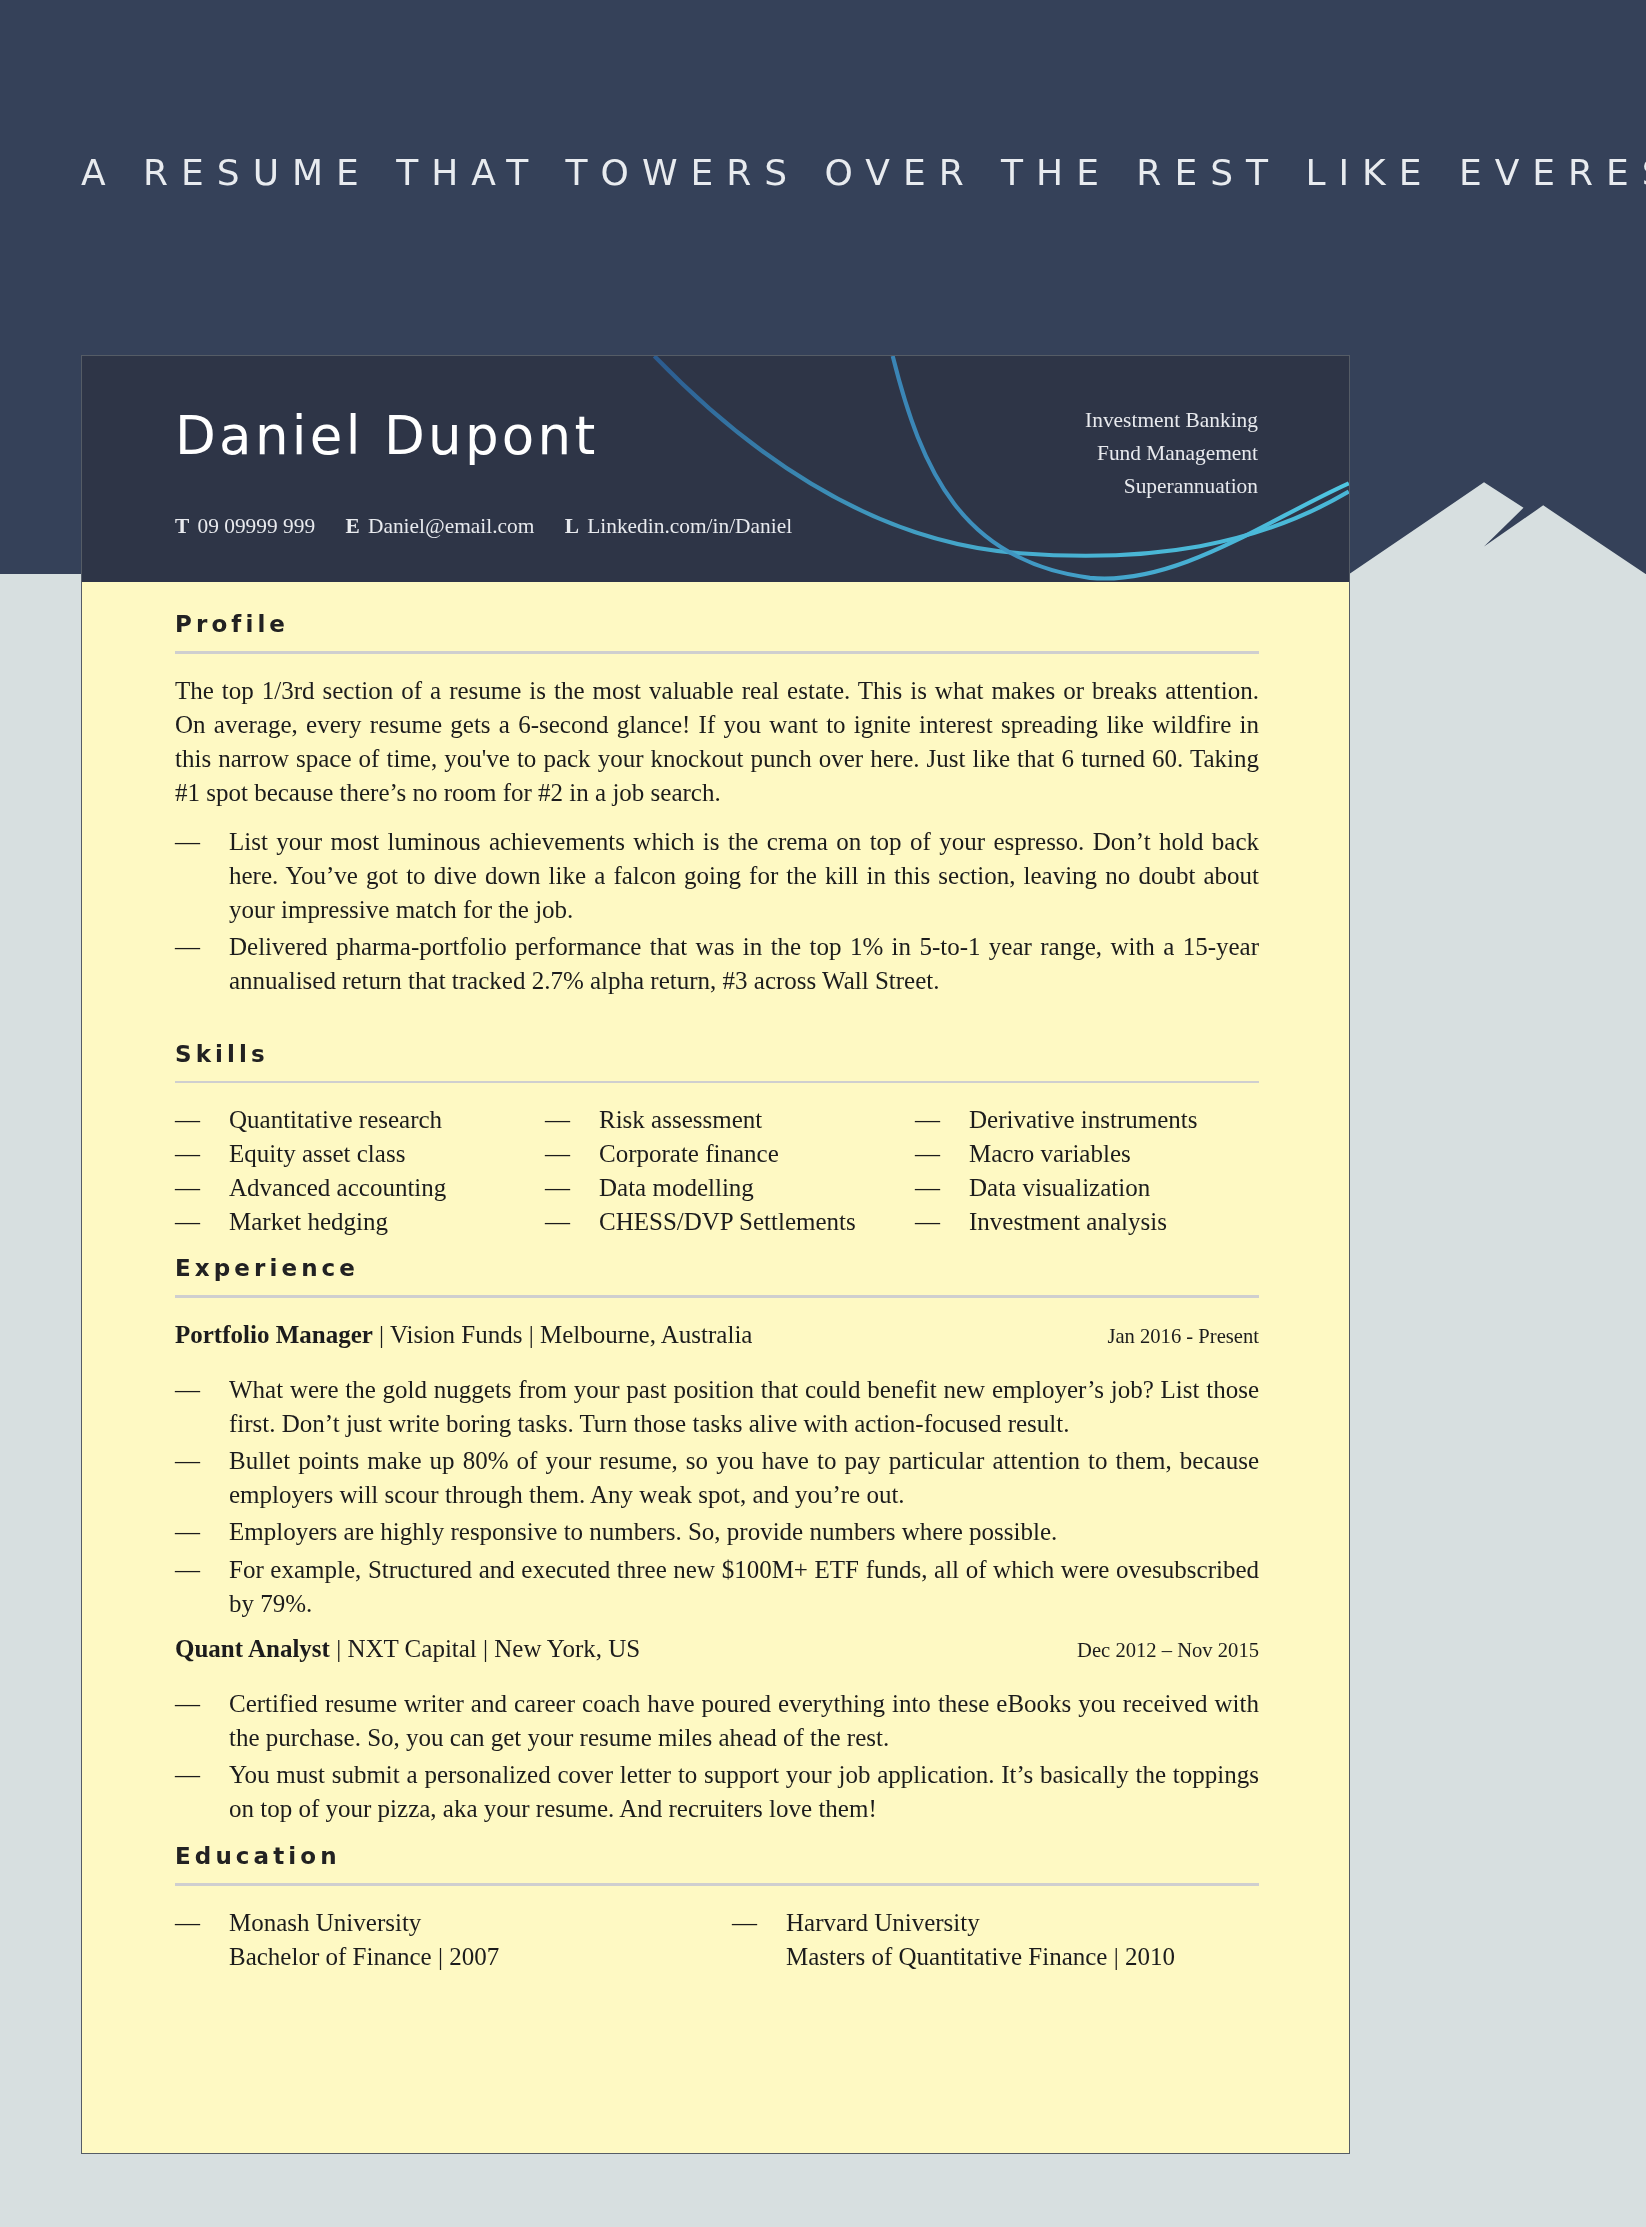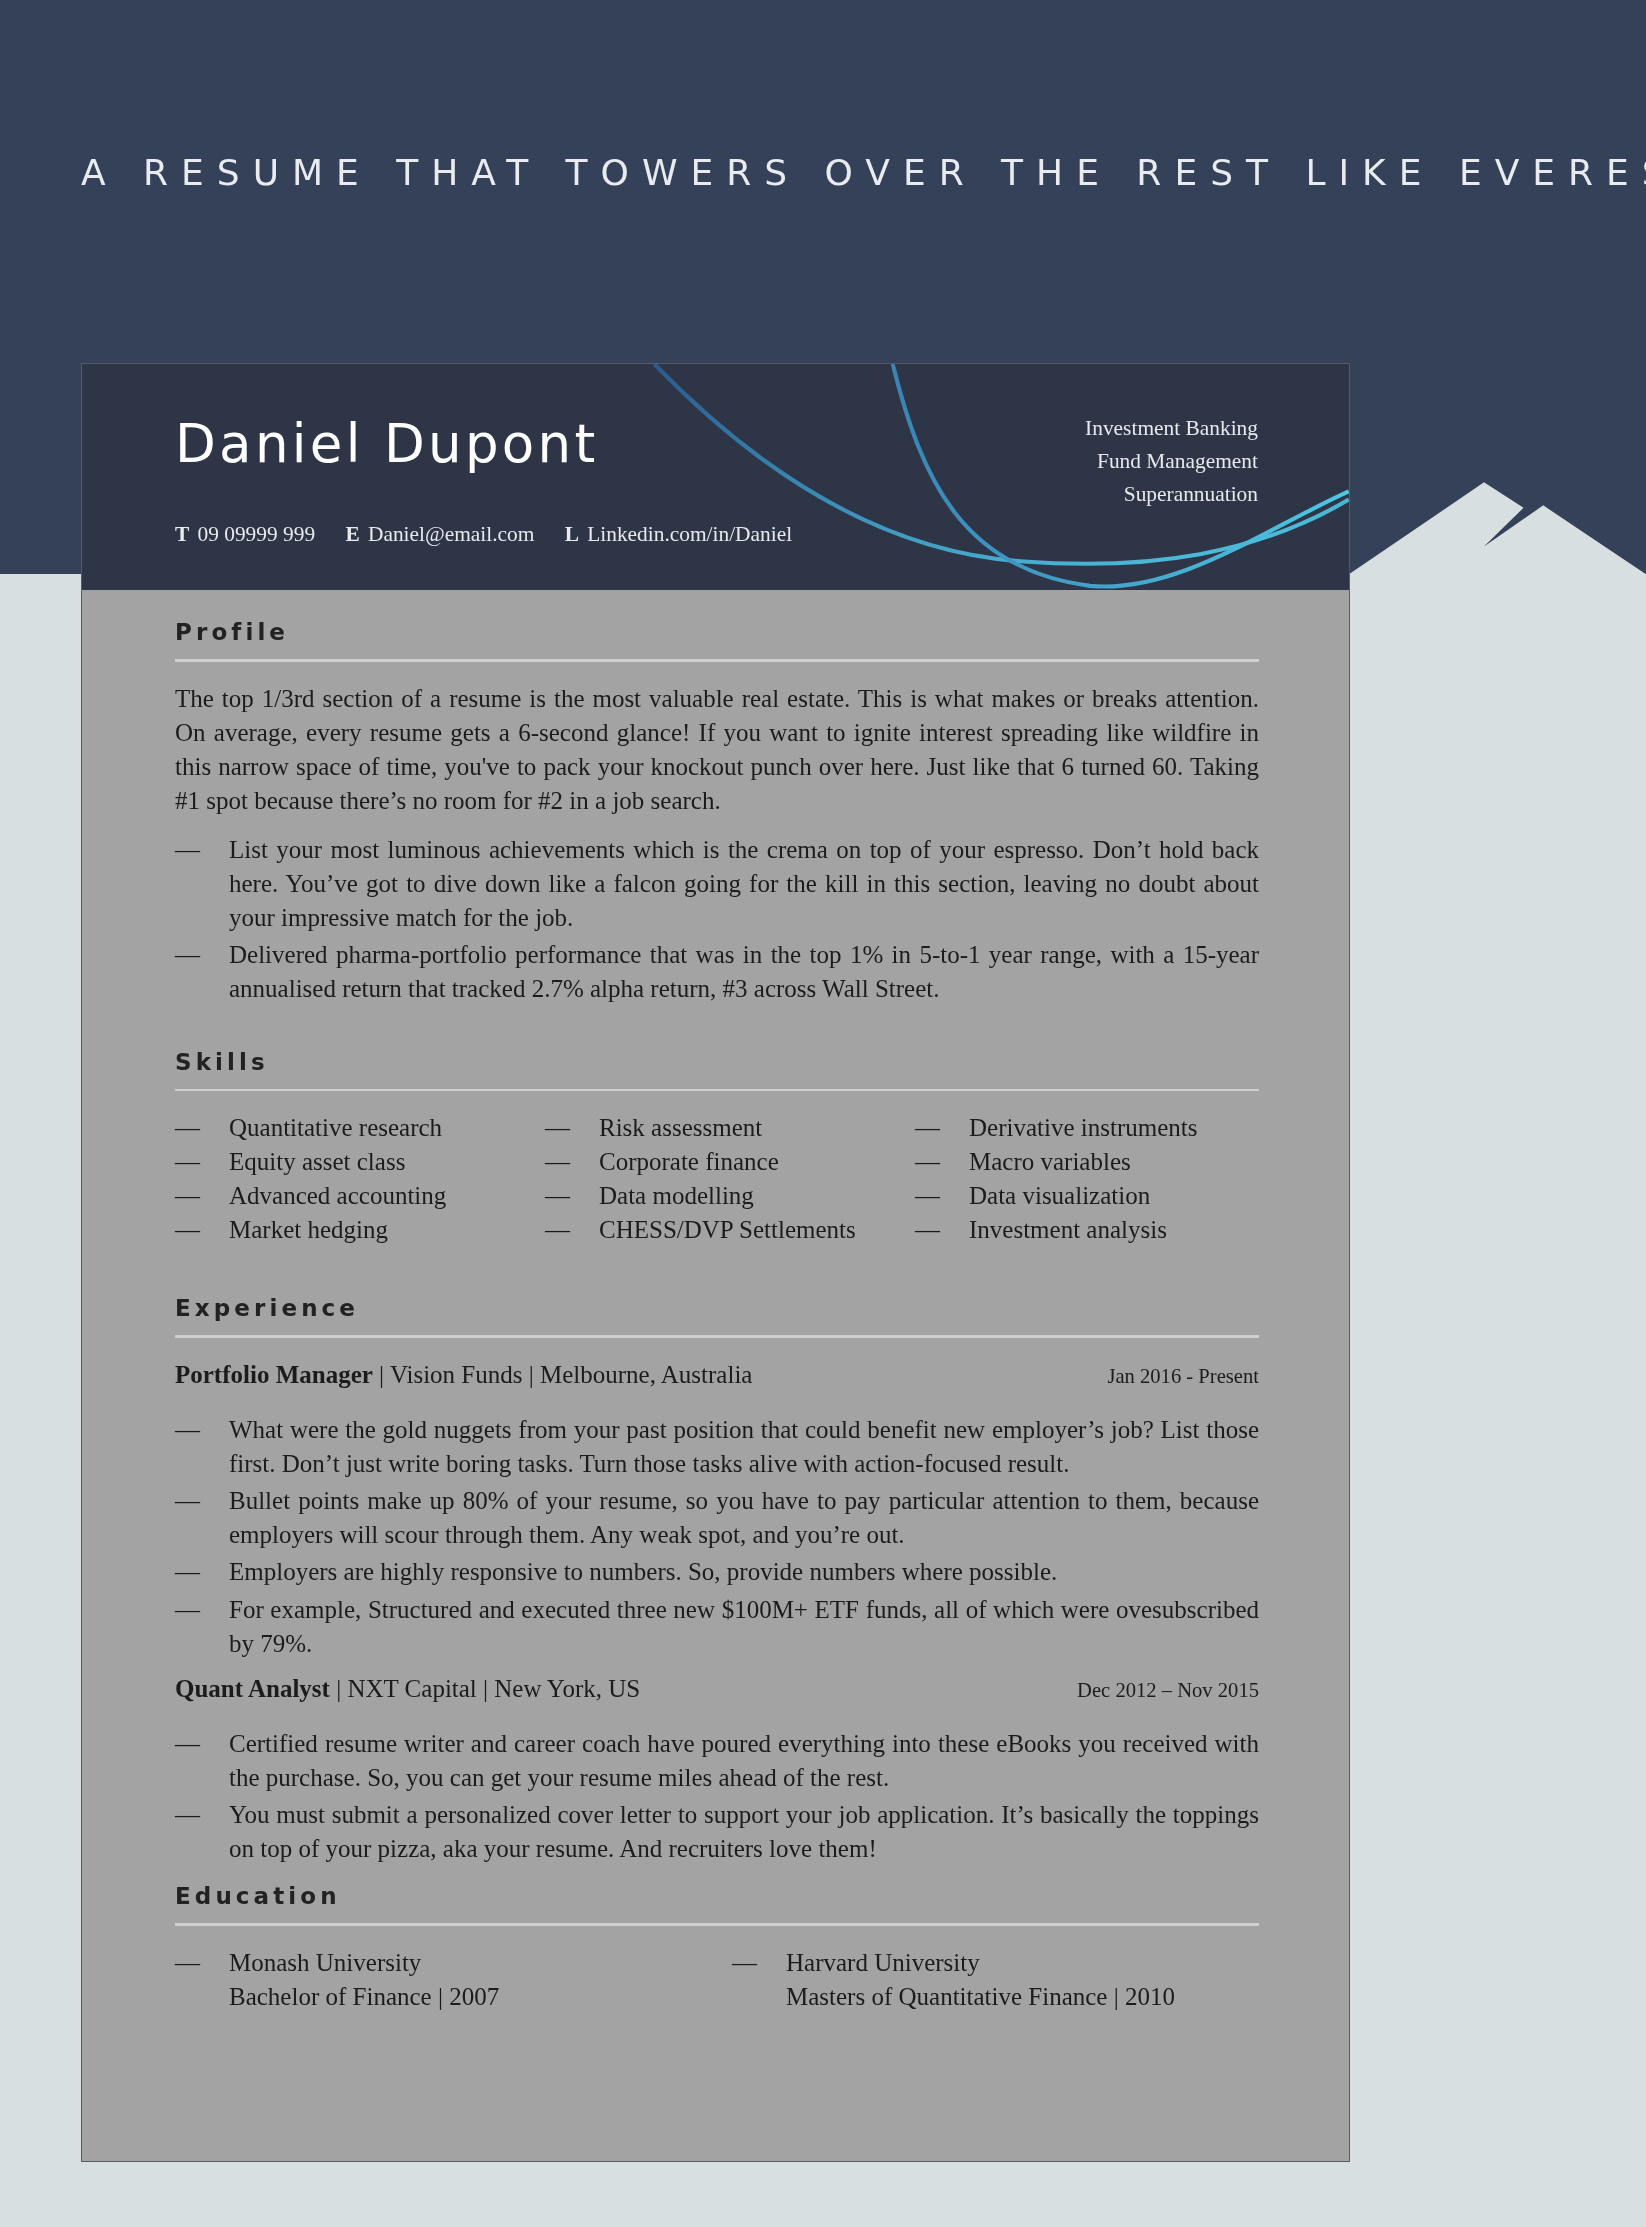--- a/index.html
+++ b/index.html
@@ -1,20 +1,20 @@
 <!DOCTYPE html>
 <html style="font-size:13px"><head>
 <meta charset="utf-8">
 <style>
   html, body { margin:0; padding:0; }
   body { width:1646px; height:2227px; position:relative; overflow:hidden; background:#d7dfe0; font-family:"Liberation Serif", serif; }
   .top-band { position:absolute; left:0; top:0; width:1646px; height:574px; background:#354159; }
   .tagline { position:absolute; left:81px; top:152px; font-family:"DejaVu Sans", sans-serif; font-size:36px; letter-spacing:13px; color:#e8ebef; white-space:nowrap; font-weight:normal; }
   .mountains { position:absolute; left:1350px; top:461px; width:296px; height:115px; }
-  .card { position:absolute; left:81px; top:363px; width:1269px; height:1799px; background:#a3a3a3; border:1.2px solid #555c66; box-sizing:border-box; }
+  .card { position:absolute; left:81px; top:355px; width:1269px; height:1799px; background:#fef9c3; border:1.2px solid #555c66; box-sizing:border-box; }
   .card-header { position:absolute; left:0; top:0; width:100%; height:226px; background:#2e3547; overflow:hidden; }
   .curves { position:absolute; left:0; top:0; width:1268px; height:226px; }
   .name { position:absolute; left:93px; top:49px; font-family:"DejaVu Sans", sans-serif; font-size:53px; color:#fff; letter-spacing:3.3px; font-weight:normal; }
   .contact { position:absolute; left:93px; top:158px; font-size:21.4px; color:#e8eaee; white-space:nowrap; }
   .contact b { font-weight:bold; margin-right:8.2px; }
   .contact .gap { display:inline-block; width:25px; }
   .specialties { position:absolute; right:91px; top:48px; text-align:right; font-size:21.4px; line-height:33px; color:#e8eaee; }
   .body { position:absolute; left:93px; top:255px; width:1084px; color:#1c1c1c; }
   .sec-title { font-family:"DejaVu Sans", sans-serif; font-size:23px; letter-spacing:4.1px; color:#222; margin:0; height:30px; }
   .rule { height:2.5px; background:#cfcfcf; margin:10px 0 20px 0; }
@@ -92,21 +92,21 @@
       <div class="item"><span class="d">—</span><span>Corporate finance</span></div>
       <div class="item"><span class="d">—</span><span>Macro variables</span></div>
       <div class="item"><span class="d">—</span><span>Advanced accounting</span></div>
       <div class="item"><span class="d">—</span><span>Data modelling</span></div>
       <div class="item"><span class="d">—</span><span>Data visualization</span></div>
       <div class="item"><span class="d">—</span><span>Market hedging</span></div>
       <div class="item"><span class="d">—</span><span>CHESS/DVP Settlements</span></div>
       <div class="item"><span class="d">—</span><span>Investment analysis</span></div>
     </div>
 
-    <h2 class="sec-title" style="margin-top:48px">Experience</h2>
+    <h2 class="sec-title" style="margin-top:16px">Experience</h2>
     <div class="rule"></div>
     <div class="job-head">
       <div><span class="role">Portfolio Manager</span><span> | Vision Funds | Melbourne, Australia</span></div>
       <span class="dates">Jan 2016 - Present</span>
     </div>
     <ul class="dash" style="margin-top:20px">
       <li><span class="d">—</span><span>What were the gold nuggets from your past position that could benefit new employer’s job? List those first. Don’t just write boring tasks. Turn those tasks alive with action-focused result.</span></li>
       <li><span class="d">—</span><span>Bullet points make up 80% of your resume, so you have to pay particular attention to them, because employers will scour through them. Any weak spot, and you’re out.</span></li>
       <li><span class="d">—</span><span>Employers are highly responsive to numbers. So, provide numbers where possible.</span></li>
       <li><span class="d">—</span><span>For example, Structured and executed three new $100M+ ETF funds, all of which were ovesubscribed by 79%.</span></li>

